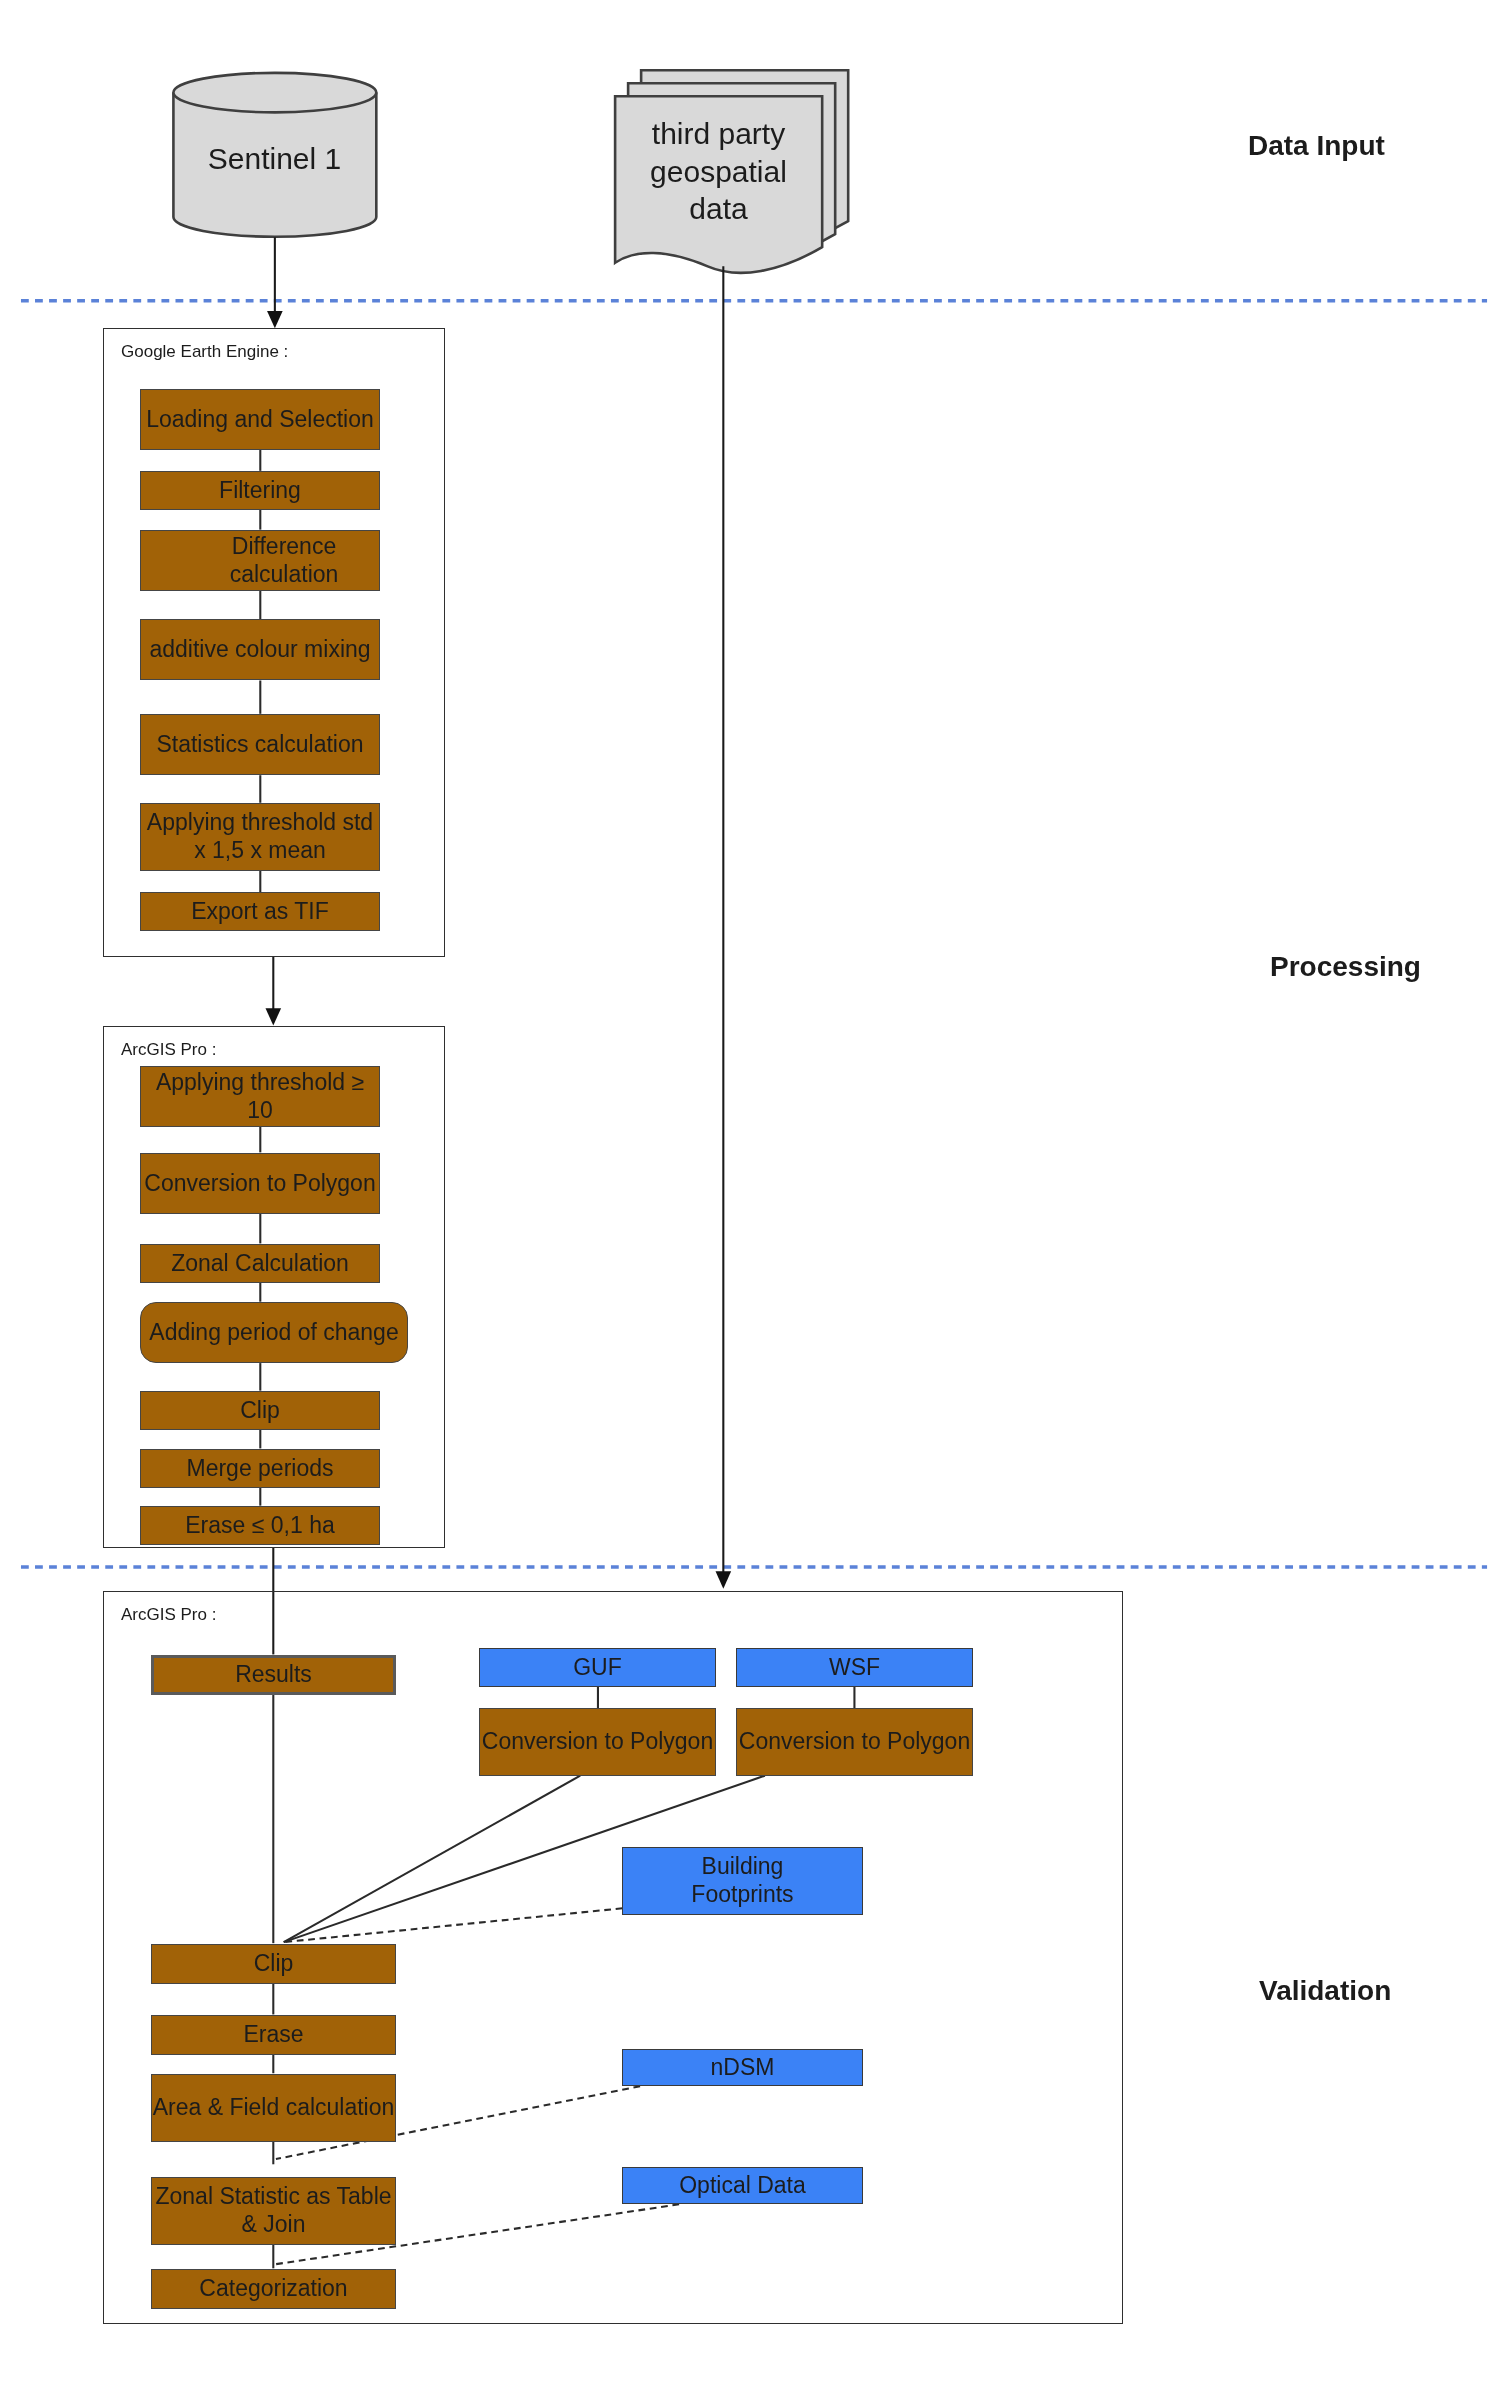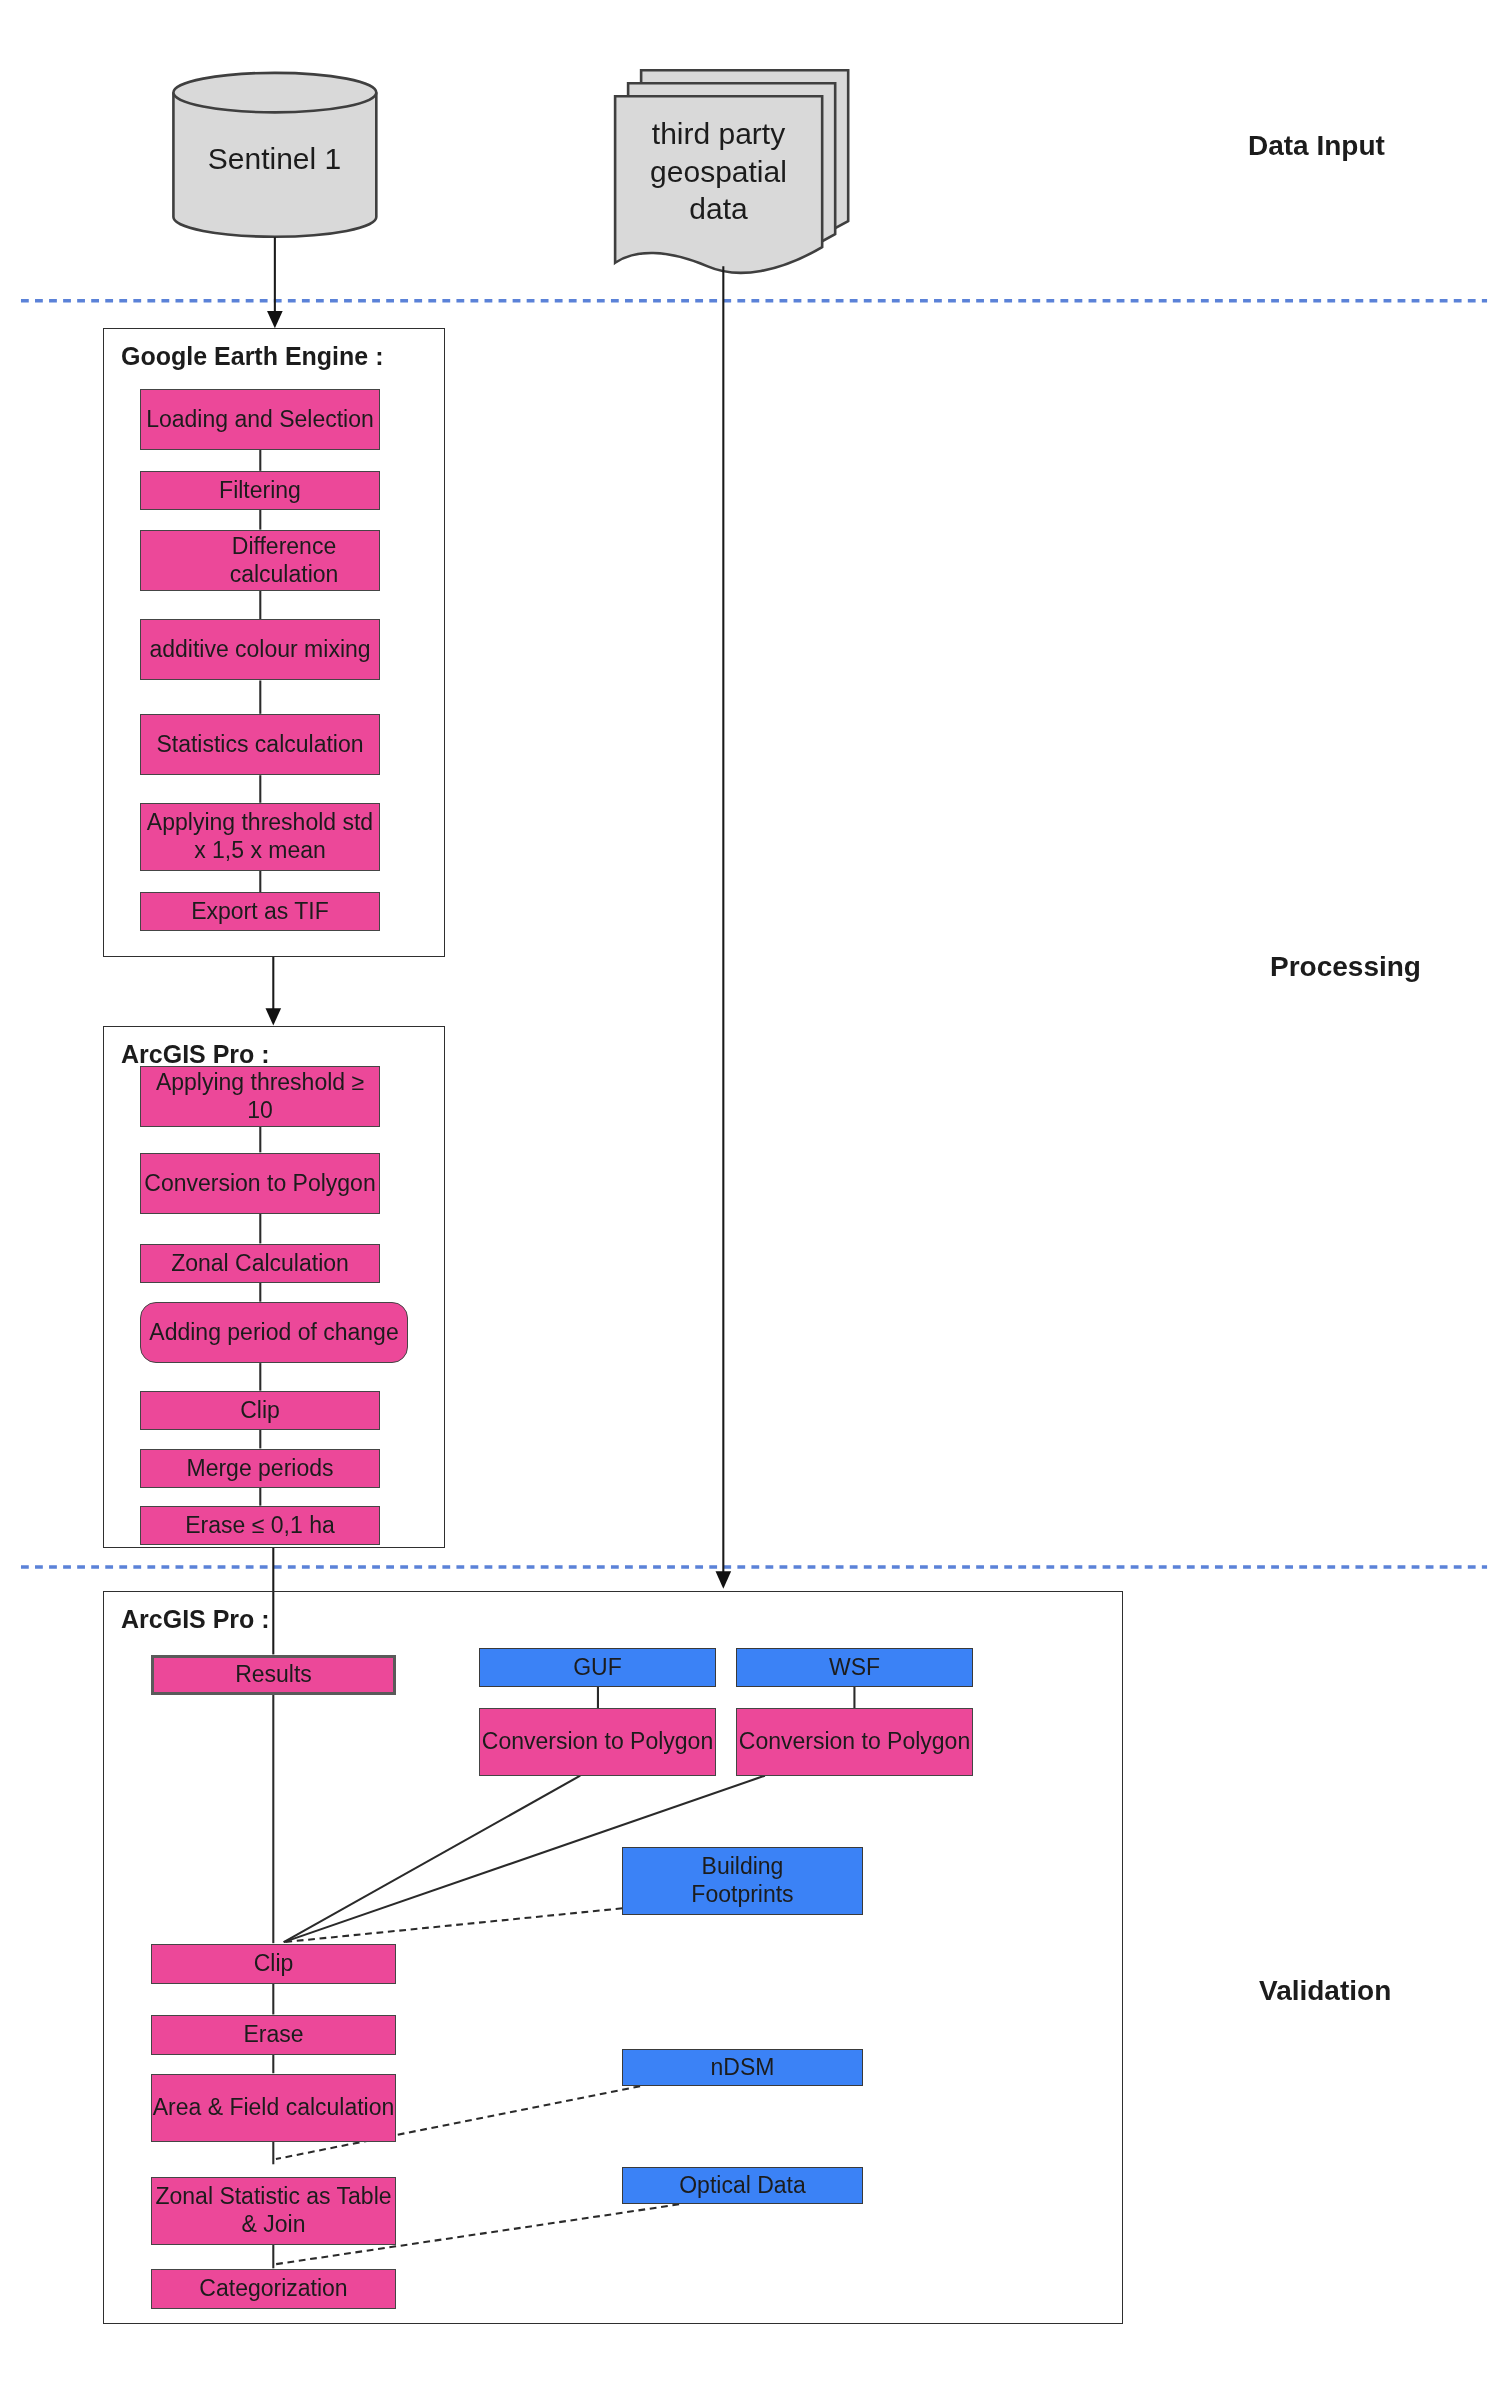--- a/index.html
+++ b/index.html
@@ -4,28 +4,28 @@
 <style>
   html,body{margin:0;padding:0;background:#ffffff;}
   .canvas{
     position:relative;width:1507px;height:2401px;background:#ffffff;overflow:hidden;
     font-family:"Liberation Sans","DejaVu Sans",sans-serif;color:#1c1c1c;
   }
   .layer{position:absolute;left:0;top:0;width:1507px;height:2401px;}
   .abs{position:absolute;box-sizing:border-box;}
   .node{
     display:flex;align-items:center;justify-content:center;text-align:center;
-    background:#ec4899;border:1.6px solid #454545;font-size:23px;line-height:1.2;
+    background:#a16207;border:1.6px solid #454545;font-size:23px;line-height:1.2;
   }
   .node.gray{background:#3b82f6;border-color:#3a3a3a;}
   .node.thick{border:3.1px solid #5a5a5a;}
   .outer{
     background:transparent;border:1.6px solid #2f2f2f;
   }
-  .boxtitle{font-weight:bold;font-size:25px;white-space:nowrap;}
+  .boxtitle{font-weight:normal;font-size:17px;white-space:nowrap;}
   .sectionlabel{font-weight:bold;font-size:28px;white-space:nowrap;}
   .shapelabel{
     display:flex;align-items:center;justify-content:center;text-align:center;
     font-size:30px;line-height:1.25;
   }
   .narrow-inner{max-width:161px;margin:0 auto;}
 </style>
 </head>
 <body>
 

